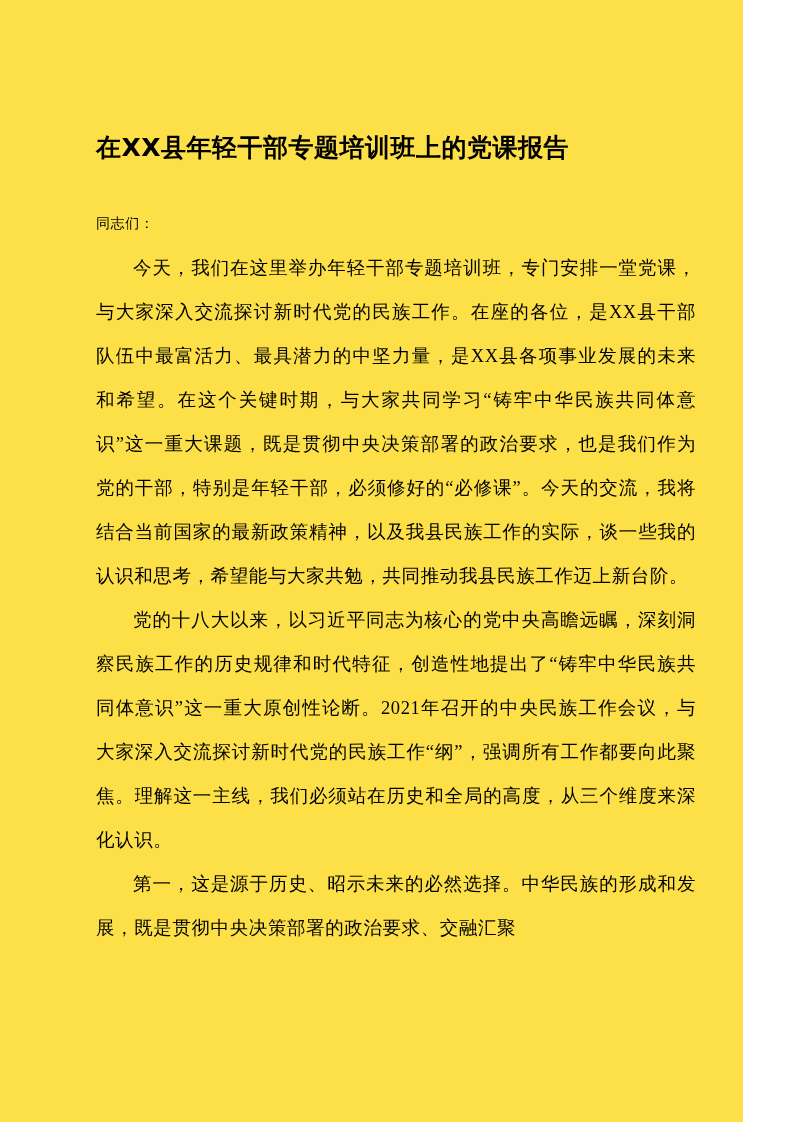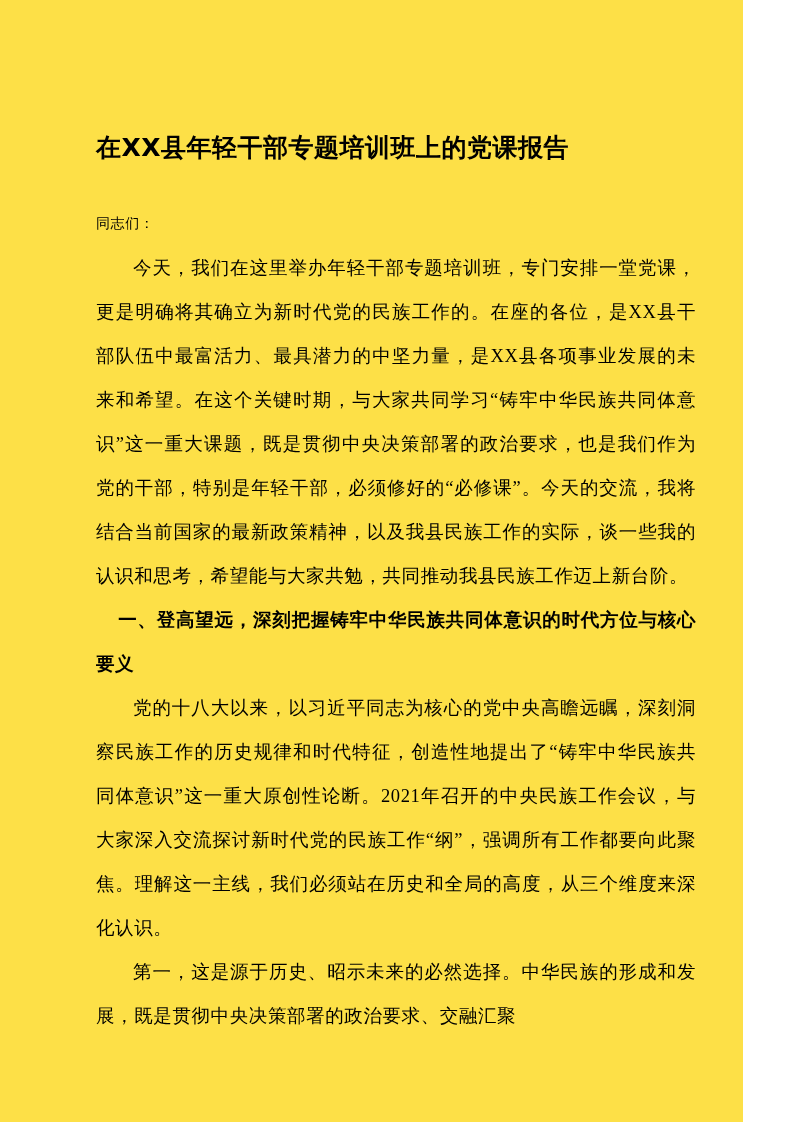--- a/index.html
+++ b/index.html
@@ -62,18 +62,17 @@
     text-indent: 1.2em;
   }
 </style>
 </head>
 <body>
 
 <div class="page">
   <div class="content">
     <h1 class="doc-title">在XX县年轻干部专题培训班上的党课报告</h1>
     <div class="salutation">同志们：</div>
-    <p class="body-par">今天，我们在这里举办年轻干部专题培训班，专门安排一堂党课，更是明确将其确立为新时代党的民族工作的。在座的各位，是XX县干部队伍中最富活力、最具潜力的中坚力量，是XX县各项事业发展的未来和希望。在这个关键时期，与大家共同学习“铸牢中华民族共同体意识”这一重大课题，既是贯彻中央决策部署的政治要求，也是我们作为党的干部，特别是年轻干部，必须修好的“必修课”。今天的交流，我将结合当前国家的最新政策精神，以及我县民族工作的实际，谈一些我的认识和思考，希望能与大家共勉，共同推动我县民族工作迈上新台阶。</p>
-    <p class="heading-par">一、登高望远，深刻把握铸牢中华民族共同体意识的时代方位与核心要义</p>
+    <p class="body-par">今天，我们在这里举办年轻干部专题培训班，专门安排一堂党课，与大家深入交流探讨新时代党的民族工作。在座的各位，是XX县干部队伍中最富活力、最具潜力的中坚力量，是XX县各项事业发展的未来和希望。在这个关键时期，与大家共同学习“铸牢中华民族共同体意识”这一重大课题，既是贯彻中央决策部署的政治要求，也是我们作为党的干部，特别是年轻干部，必须修好的“必修课”。今天的交流，我将结合当前国家的最新政策精神，以及我县民族工作的实际，谈一些我的认识和思考，希望能与大家共勉，共同推动我县民族工作迈上新台阶。</p>
     <p class="body-par">党的十八大以来，以习近平同志为核心的党中央高瞻远瞩，深刻洞察民族工作的历史规律和时代特征，创造性地提出了“铸牢中华民族共同体意识”这一重大原创性论断。2021年召开的中央民族工作会议，与大家深入交流探讨新时代党的民族工作“纲”，强调所有工作都要向此聚焦。理解这一主线，我们必须站在历史和全局的高度，从三个维度来深化认识。</p>
     <p class="body-par">第一，这是源于历史、昭示未来的必然选择。中华民族的形成和发展，既是贯彻中央决策部署的政治要求、交融汇聚</p>
   </div>
 </div>
 
 </body></html>

